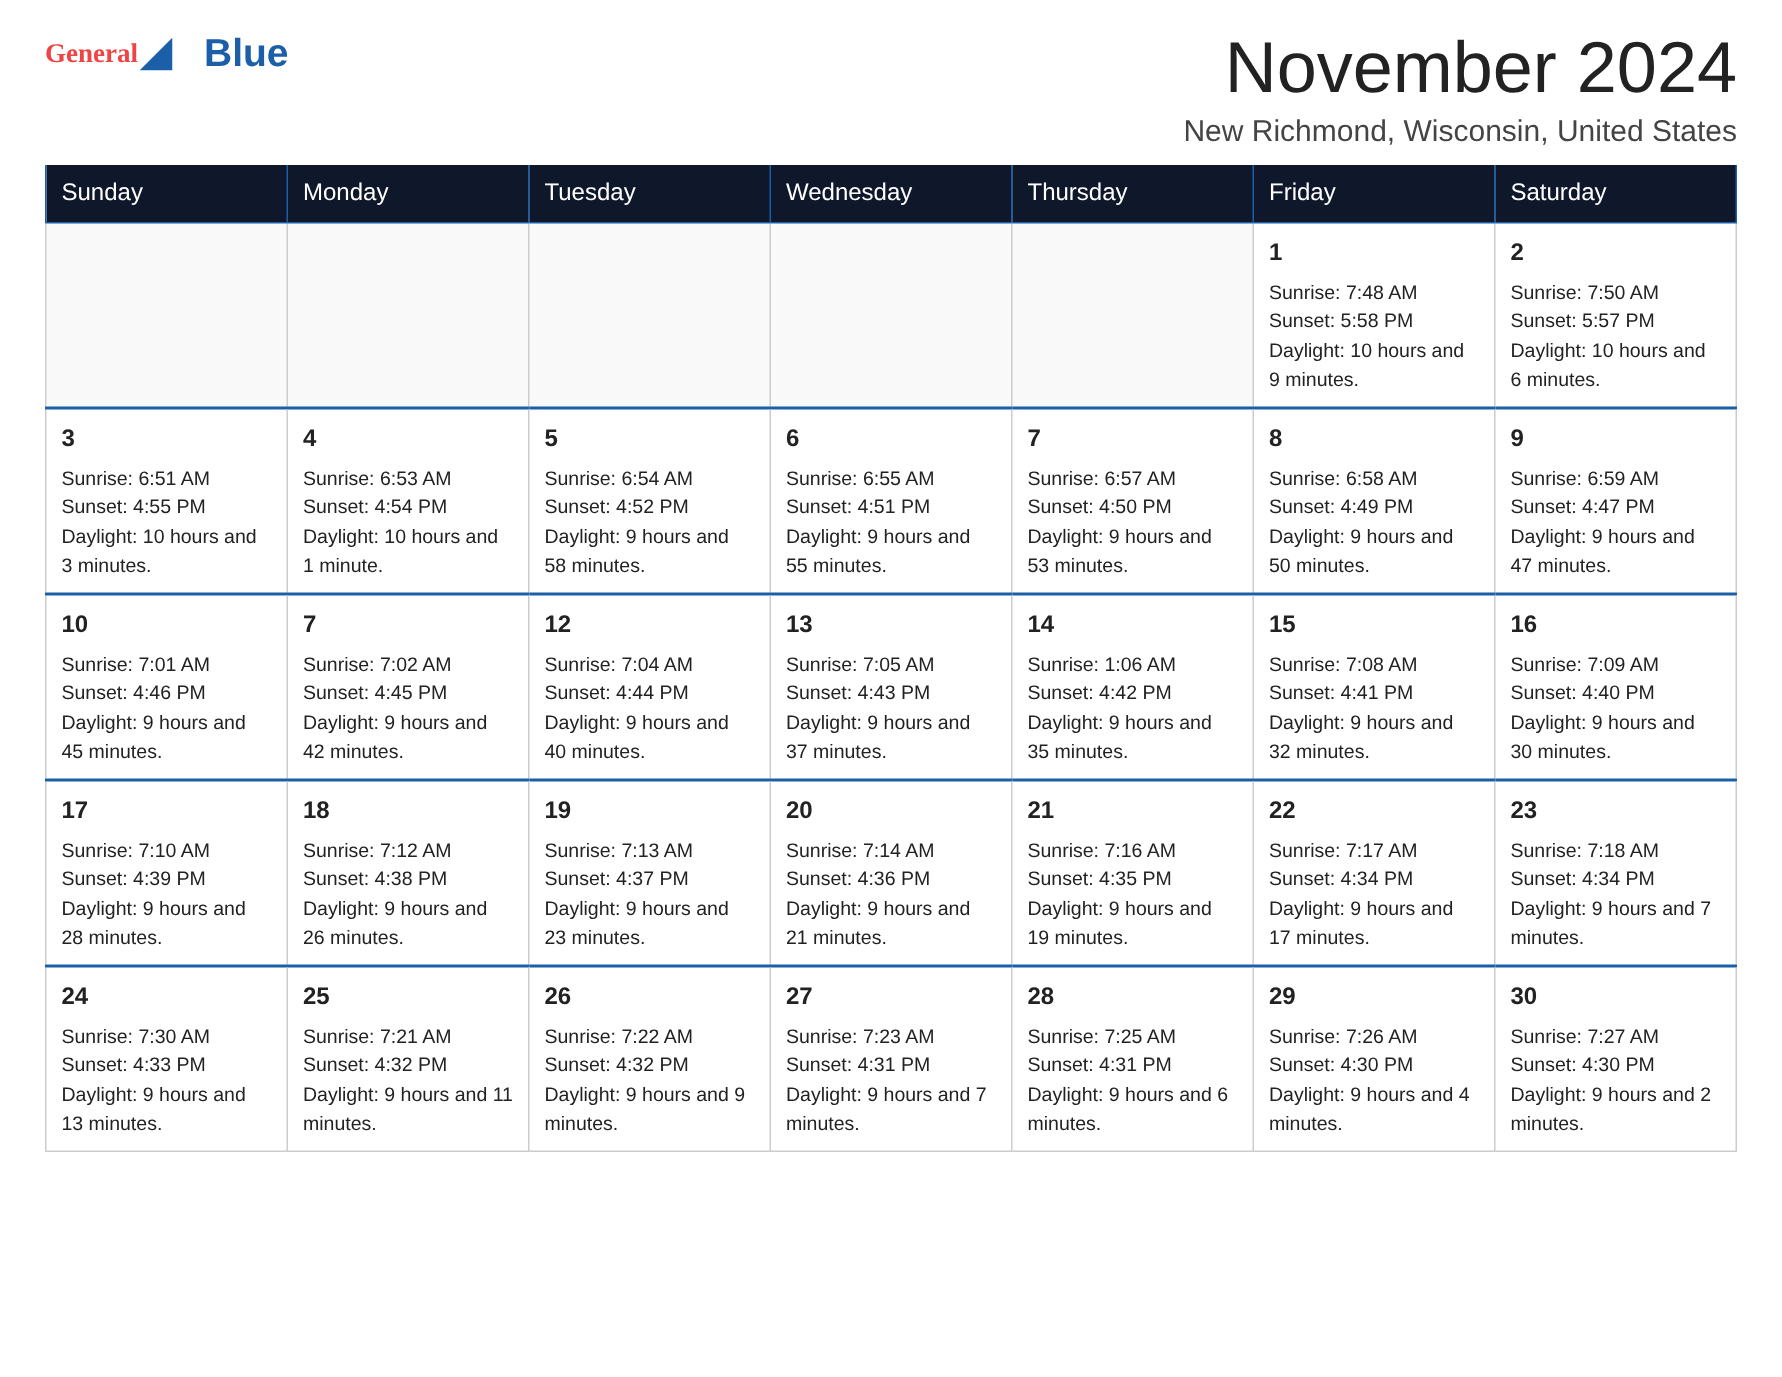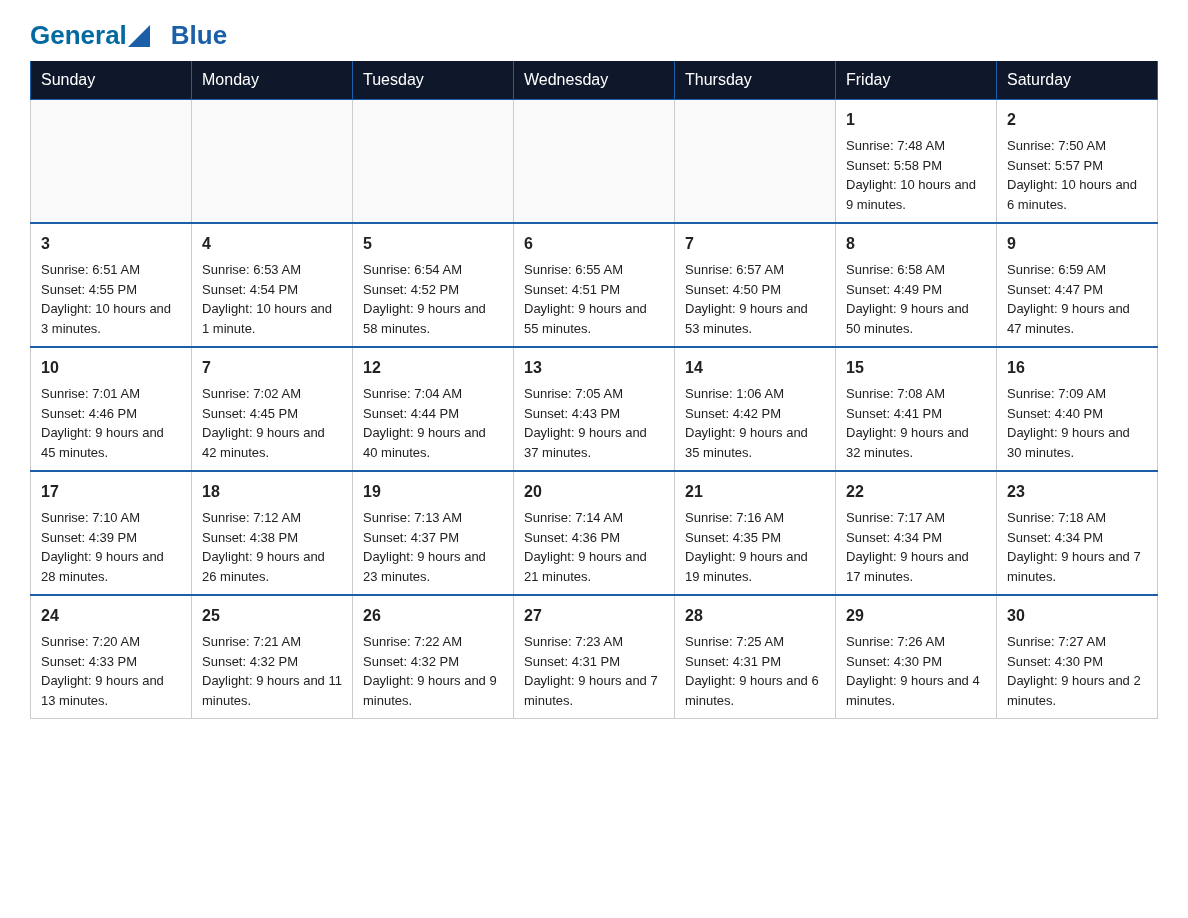--- a/index.html
+++ b/index.html
@@ -77,27 +77,31 @@
     .empty-cell {
       background: #f9f9f9;
     }
   </style>
 </head>
 <body>
 
 <div class="header">
   <div class="logo">
     <span style="display:inline-flex; align-items:center;">
-      <span style="font-size:26px;font-weight:bold;color:#0369a1;font-family:Liberation Sans, sans-serif;">General</span>
+      <span style="font-size:18px;font-weight:bold;color:#ef4444;font-family:Liberation Serif, serif;">General</span>
       <svg width="22" height="22" viewBox="0 0 22 22" style="margin:0 1px;">
         <polygon points="0,22 22,22 22,0" fill="#1a5fa8"></polygon>
       </svg>
     </span>
     <br>
     <span style="font-size:26px;font-weight:bold;color:#1a5fa8;font-family:Arial,sans-serif;margin-left:12px;">Blue</span>
+  </div>
+  <div class="title-section">
+    <div class="month-title">November 2024</div>
+    <div class="location">New Richmond, Wisconsin, United States</div>
   </div>
 </div>
 
 <table class="calendar">
   <thead>
     <tr>
     <th>Sunday</th>
         <th>Monday</th>
         <th>Tuesday</th>
         <th>Wednesday</th>
@@ -254,21 +258,21 @@
         <td>
           <span class="day-num">23</span>
           <div>Sunrise: 7:18 AM</div>
           <div>Sunset: 4:34 PM</div>
           <div>Daylight: 9 hours and 7 minutes.</div>
         </td>
       </tr>
       <tr>
         <td>
           <span class="day-num">24</span>
-          <div>Sunrise: 7:20 AM</div>
+          <div>Sunrise: 7:30 AM</div>
           <div>Sunset: 4:33 PM</div>
           <div>Daylight: 9 hours and 13 minutes.</div>
         </td>
         <td>
           <span class="day-num">25</span>
           <div>Sunrise: 7:21 AM</div>
           <div>Sunset: 4:32 PM</div>
           <div>Daylight: 9 hours and 11 minutes.</div>
         </td>
         <td>

